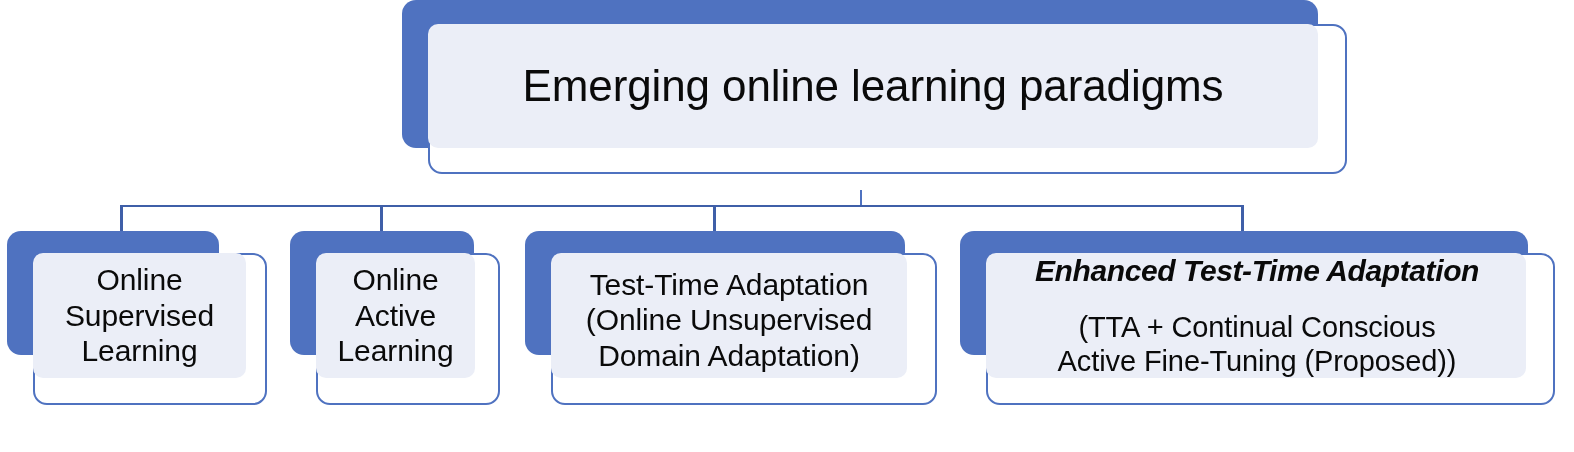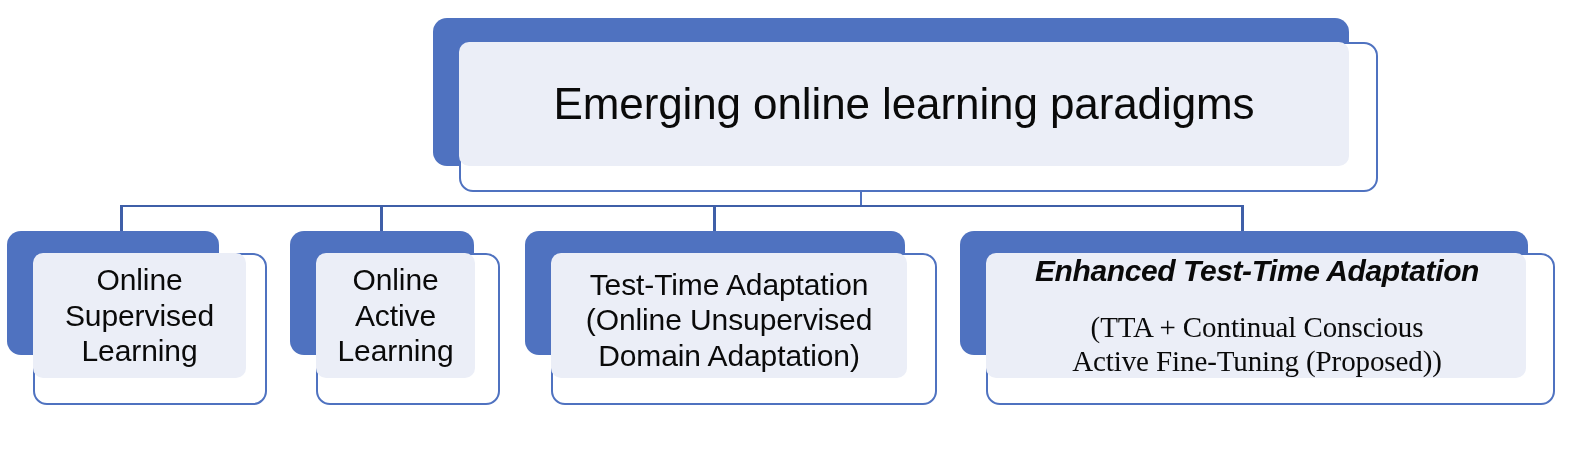--- a/index.html
+++ b/index.html
@@ -64,21 +64,21 @@
     align-items: center;
     justify-content: center;
     text-align: center;
     color: #0a0a0a;
     line-height: 1.18;
     white-space: pre-line;
     letter-spacing: -0.1px;
   }
 
   
-  #root-node { left: 402px; top: 18px; width: 951px; height: 180px; margin-left: 31px; }
+  #root-node { left: 402px; top: 0; width: 951px; height: 180px; }
   #root-node .plate { left: 0;   top: 0;   width: 916px; height: 148px; }
   #root-node .card  { left: 26px; top: 24px; width: 919px; height: 150px; }
   #root-node .fill  { left: 26px; top: 24px; width: 890px; height: 124px; }
   #root-node .label {
     left: 26px; top: 24px; width: 890px; height: 124px;
     font-size: 44px;
   }
 
   
   .child .plate { left: 0; top: 0; }
@@ -113,21 +113,20 @@
   }
   #child-3 .label .emph {
     font-weight: bold;
     font-style: italic;
     font-size: 30px;
     letter-spacing: -0.4px;
   }
   #child-3 .label .rest {
     font-weight: normal;
     font-style: normal;
-    font-family: Liberation Serif, serif;
   }
 </style>
 </head>
 <body>
 
 <div id="canvas">
 
   <div class="conn-v-parent" style="left:860px; top:190px; height:17px;"></div>
   <div class="conn-h" style="left:120px; top:205px; width:1124px;"></div>
   <div class="conn-v-child" style="left:120px; top:205px; height:28px;"></div>

